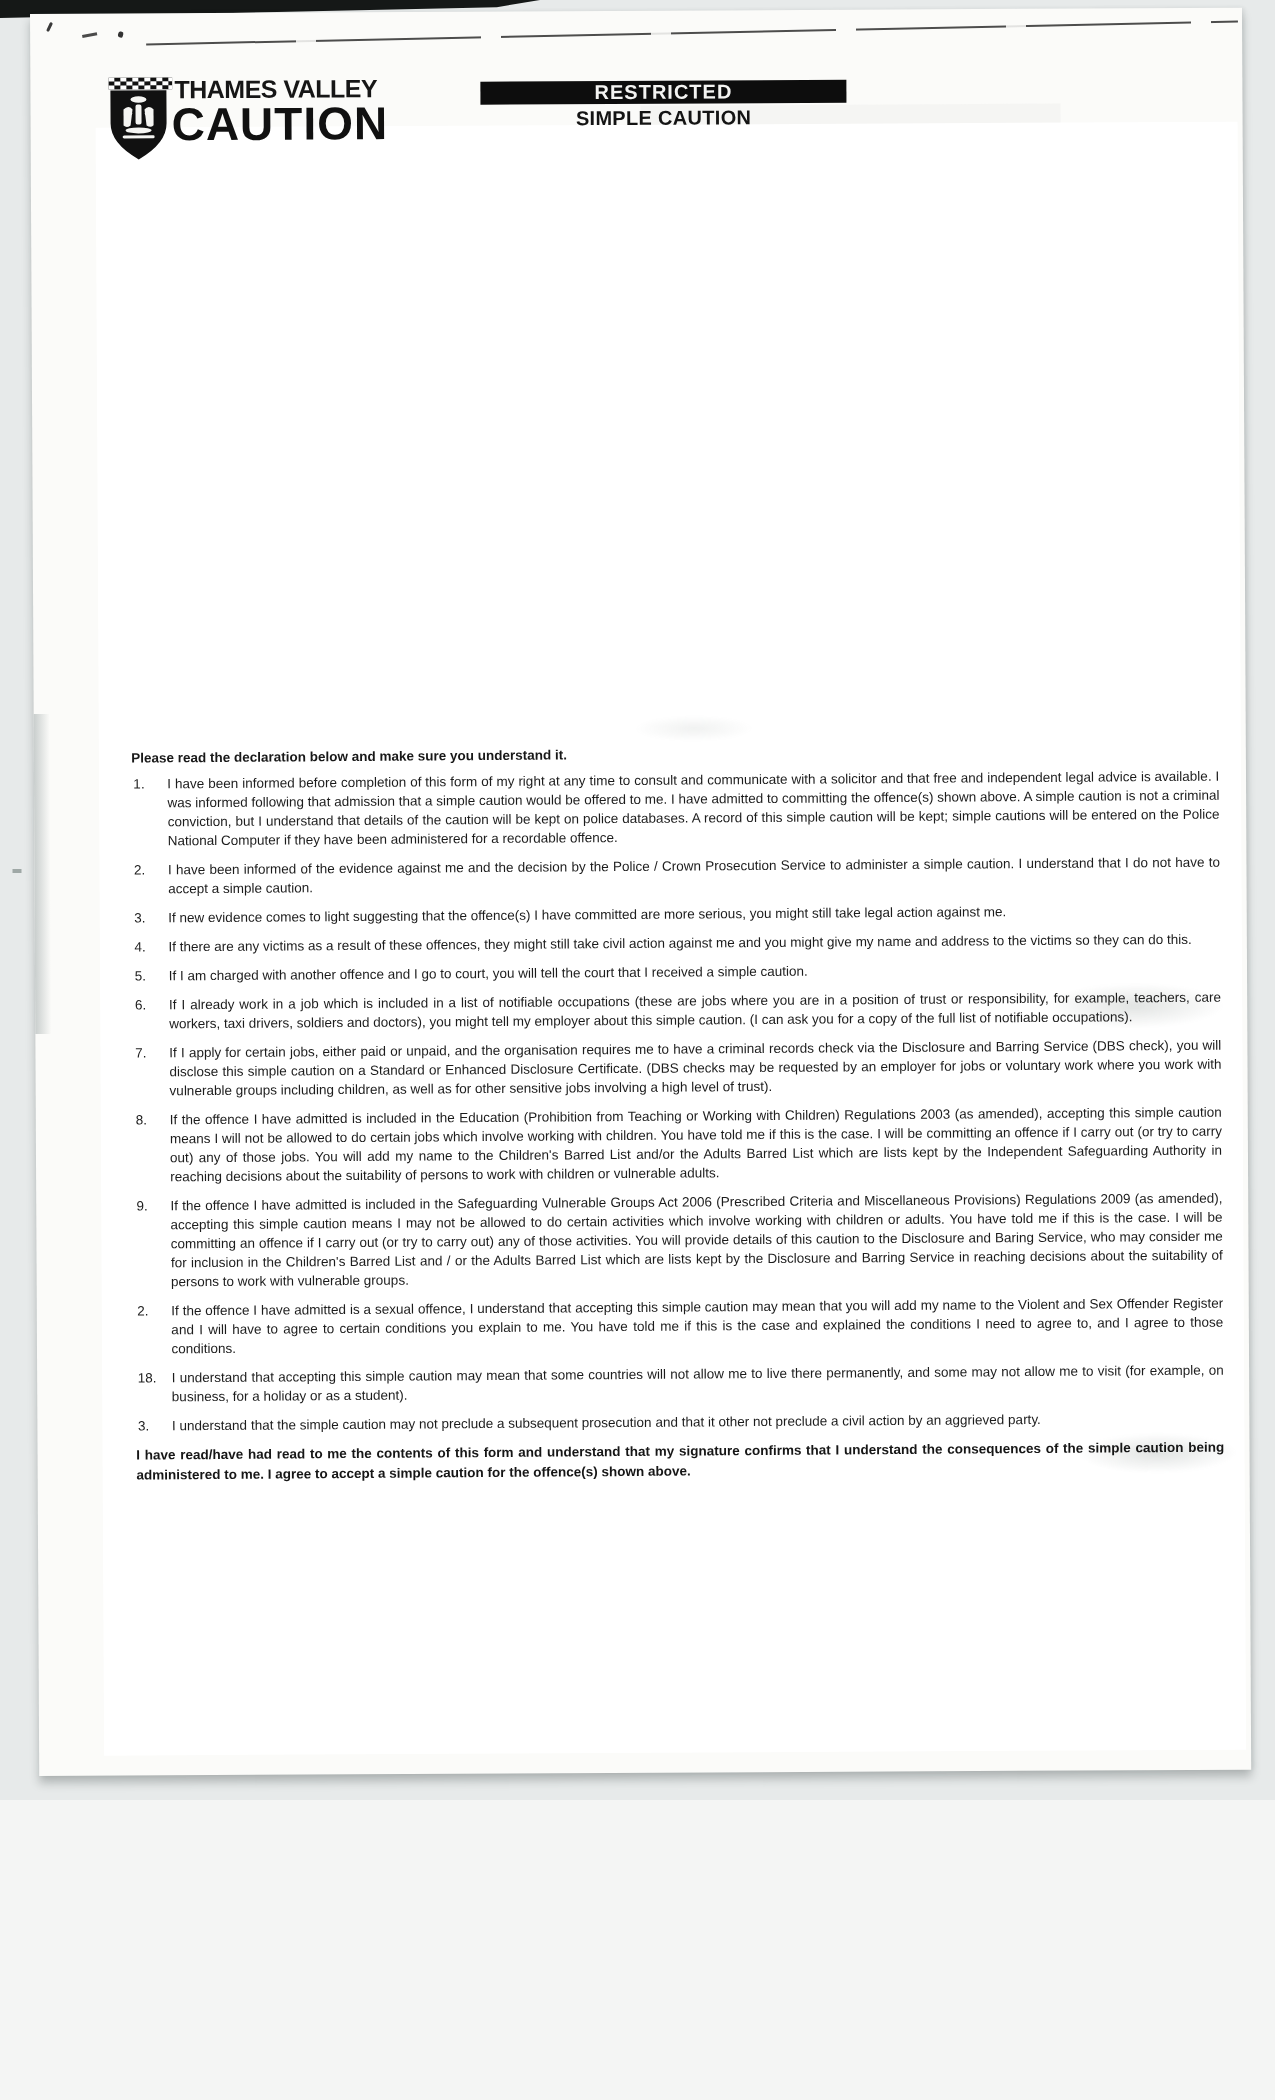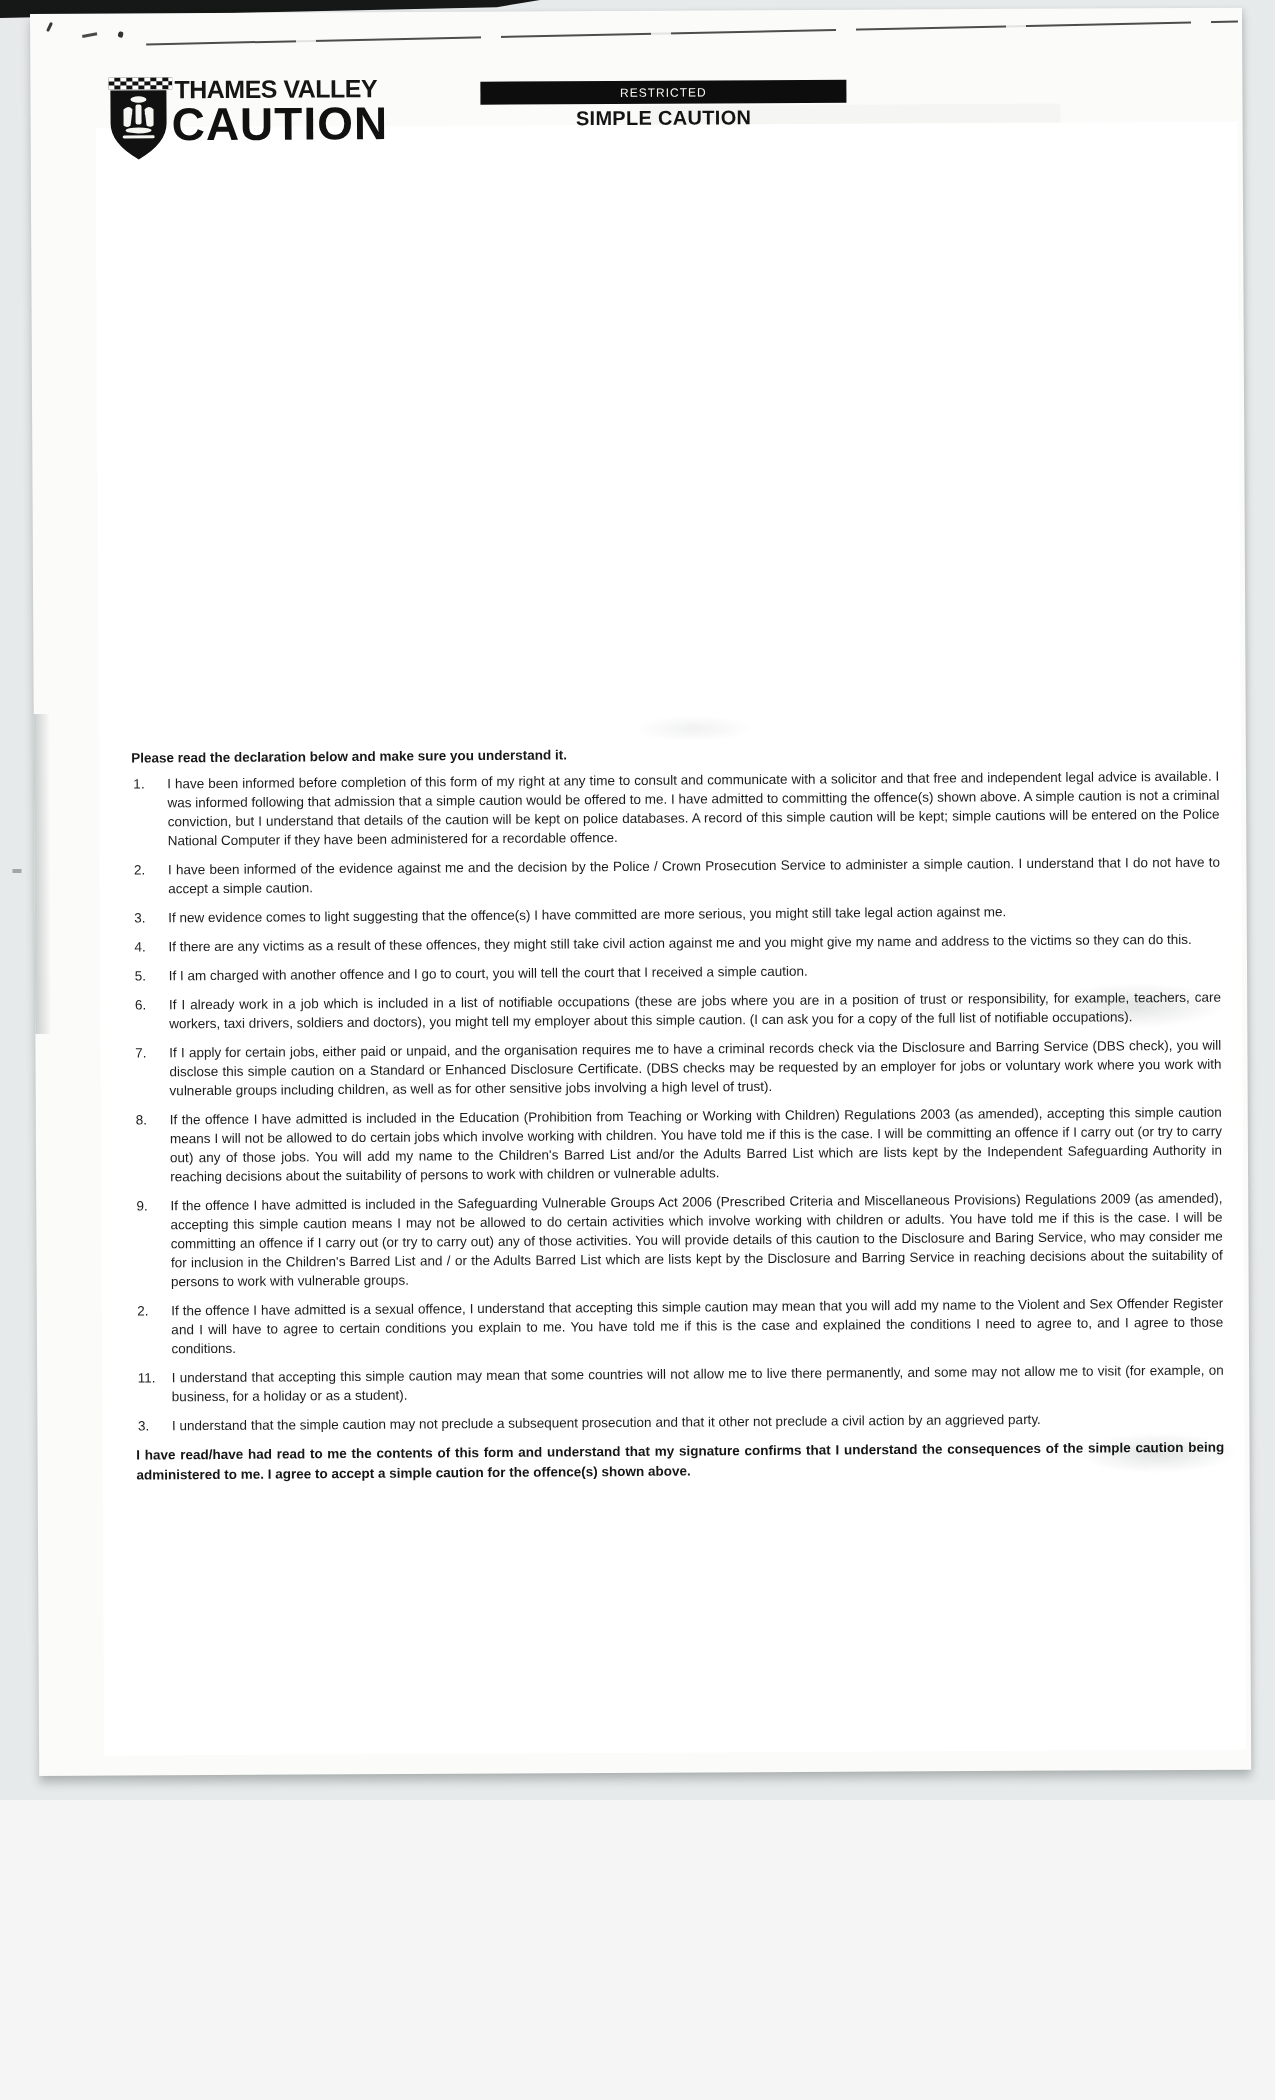--- a/index.html
+++ b/index.html
@@ -62,21 +62,21 @@
     position:absolute; left:141px; top:84px;
     font-size:46px; font-weight:bold; letter-spacing:1px; color:#111;
     white-space:nowrap;
   }
   .restricted-bar {
     position:absolute; left:450px; top:70px; width:366px; height:23px;
     background:#0d0d0d;
     display:flex; align-items:center; justify-content:center;
   }
   .restricted-bar span {
-    color:#f4f4f2; font-size:12px; font-weight:normal; letter-spacing:1px;
+    color:#f4f4f2; font-size:20px; font-weight:bold; letter-spacing:1px;
   }
   .form-title {
     position:absolute; left:450px; top:96px; width:366px;
     text-align:center; font-size:20px; font-weight:bold; letter-spacing:0.3px; color:#141414;
   }
   .title-tint {
     position:absolute; left:610px; top:95px; width:420px; height:38px;
     background:#f1f1ee; opacity:0.55; z-index:-1;
   }
 
@@ -216,21 +216,21 @@
         </div>
         <div class="decl-item">
           <span class="decl-num">9.</span>
           <div class="decl-text">If the offence I have admitted is included in the Safeguarding Vulnerable Groups Act 2006 (Prescribed Criteria and Miscellaneous Provisions) Regulations 2009 (as amended), accepting this simple caution means I may not be allowed to do certain activities which involve working with children or adults. You have told me if this is the case. I will be committing an offence if I carry out (or try to carry out) any of those activities. You will provide details of this caution to the Disclosure and Baring Service, who may consider me for inclusion in the Children's Barred List and / or the Adults Barred List which are lists kept by the Disclosure and Barring Service in reaching decisions about the suitability of persons to work with vulnerable groups.</div>
         </div>
         <div class="decl-item">
           <span class="decl-num">2.</span>
           <div class="decl-text">If the offence I have admitted is a sexual offence, I understand that accepting this simple caution may mean that you will add my name to the Violent and Sex Offender Register and I will have to agree to certain conditions you explain to me. You have told me if this is the case and explained the conditions I need to agree to, and I agree to those conditions.</div>
         </div>
         <div class="decl-item">
-          <span class="decl-num">11.</span>
+          <span class="decl-num">18.</span>
           <div class="decl-text">I understand that accepting this simple caution may mean that some countries will not allow me to live there permanently, and some may not allow me to visit (for example, on business, for a holiday or as a student).</div>
         </div>
         <div class="decl-item">
           <span class="decl-num">3.</span>
           <div class="decl-text"><span>I understand that the simple caution </span><span class="ital">may</span><span> not preclude a subsequent prosecution and that it </span><span class="ital">other</span><span> not preclude a civil action by an aggrieved party.</span></div>
         </div>
       </div>
     <div class="decl-closing">I have read/have had read to me the contents of this form and understand that my signature confirms that I understand the consequences of the simple caution being administered to me. I agree to accept a simple caution for the offence(s) shown above.</div>
   </div>
 </div>

